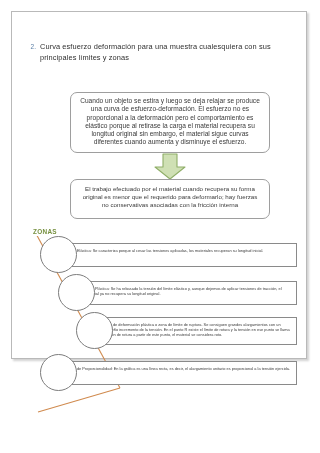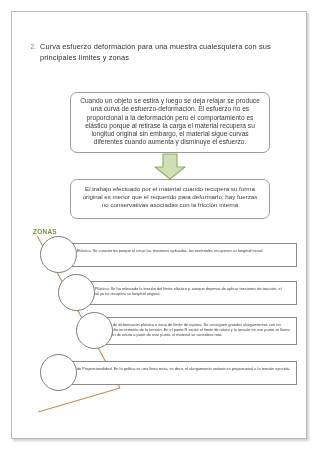--- a/index.html
+++ b/index.html
@@ -14,21 +14,21 @@
     overflow: hidden;
     position: relative;
   }
 
   
   .page {
     position: absolute;
     left: 11px;
     top: 11px;
     width: 296px;
-    height: 428px;
+    height: 348px;
     background: #ffffff;
     border: 1px solid #b9b9b9;
     box-sizing: border-box;
     box-shadow: 2px 2px 2px rgba(0,0,0,0.18);
   }
 
   
   .heading-row {
     position: absolute;
     left: 16px;

